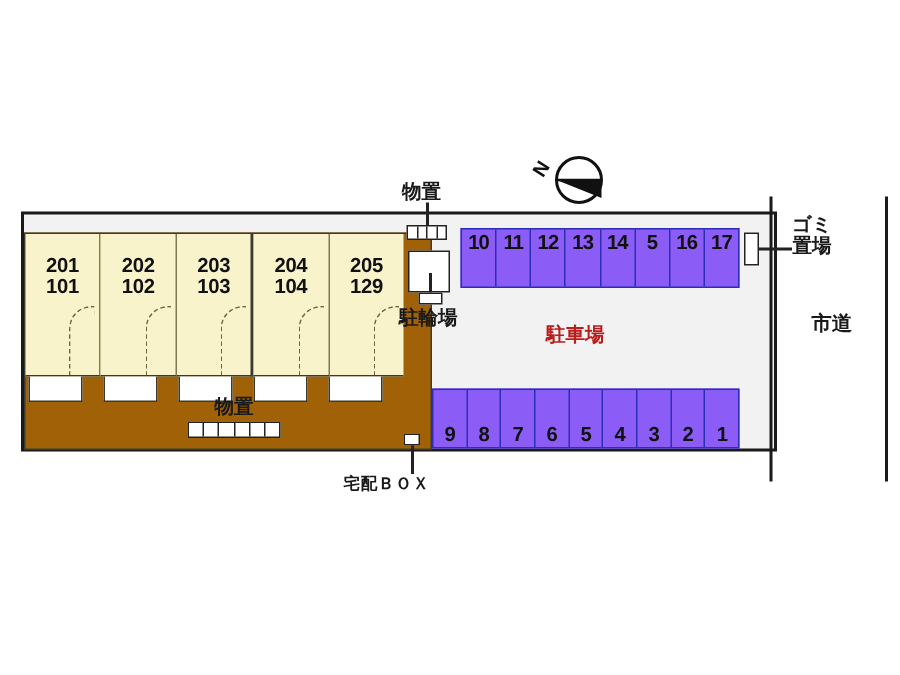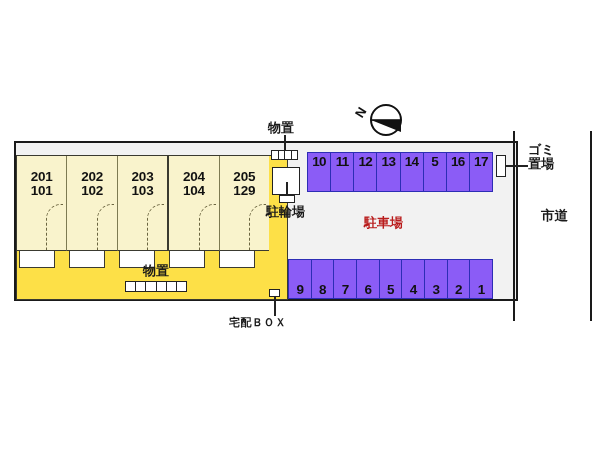--- a/index.html
+++ b/index.html
@@ -24,21 +24,21 @@
     border: 2px solid #1a1a1a;
     background: #f2f2f2;
   }
 
   
   .building {
     position: absolute;
     left: 16px; top: 155px;
     width: 272px; height: 145px;
     border: 1.5px solid #3a3a30;
-    background: #fde047;
+    background: #a16207;
   }
   .unit-row {
     position: absolute;
     left: 0; top: 0;
     width: 252px; height: 95px;
     display: flex;
   }
   .unit {
     position: relative;
     flex: 1 1 0;

